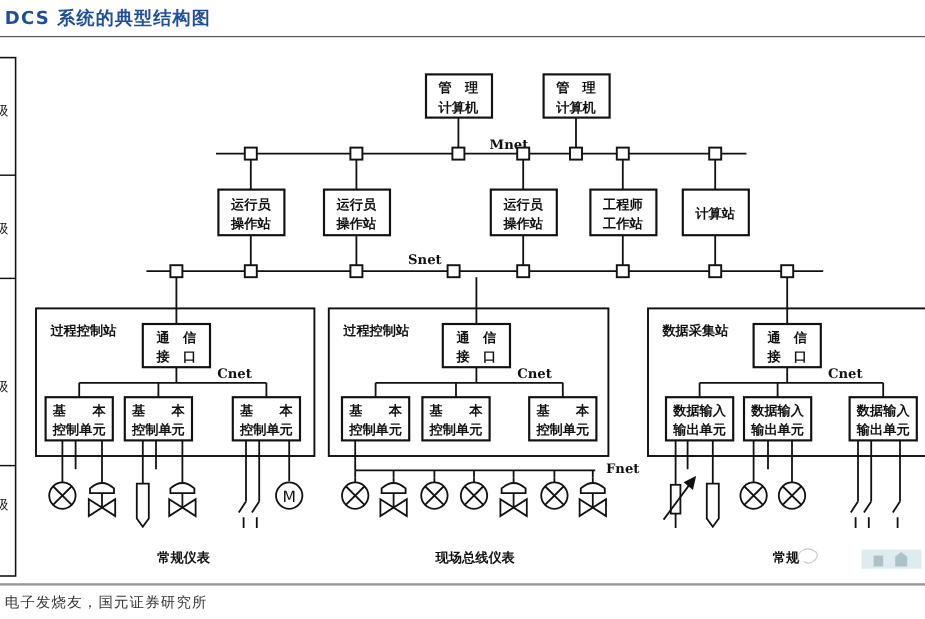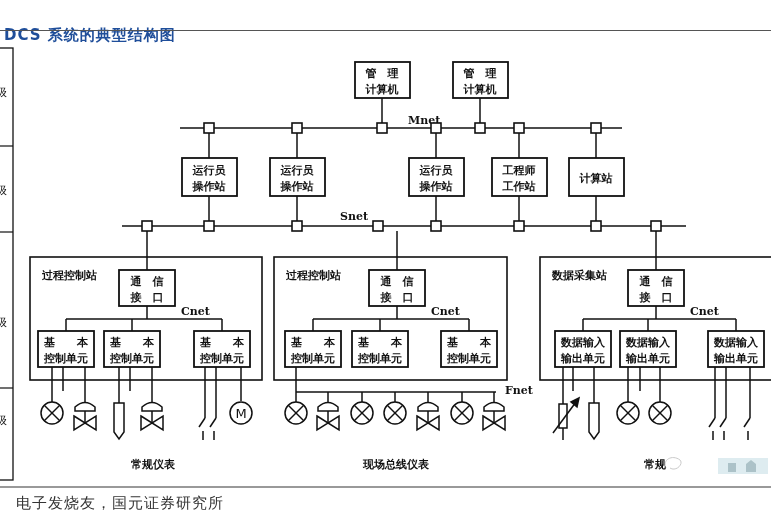--- a/index.html
+++ b/index.html
@@ -1,20 +1,20 @@
 <!DOCTYPE html>
 <html><head>
 <meta charset="utf-8">
 <style>
   html, body { margin:0; padding:0; background:#ffffff; }
   body { width:771px; height:516px; position:relative; overflow:hidden; font-family:"DejaVu Sans", sans-serif; }
-  .title { position:absolute; left:4px; top:6px; font-size:15px; font-weight:bold; color:#1f4e9a; letter-spacing:1px; font-family:"DejaVu Sans", sans-serif;margin-top:20px; }
+  .title { position:absolute; left:4px; top:6px; font-size:15px; font-weight:bold; color:#1f4e9a; letter-spacing:1px; font-family:"DejaVu Sans", sans-serif; }
   .top-rule { position:absolute; left:0; top:30px; width:771px; height:1px; background:#555; }
   .bottom-rule { position:absolute; left:0; top:486px; width:771px; height:2px; background:#999; }
-  .source { position:absolute; left:4px; top:494px; font-size:15px; color:#333; font-family:Liberation Sans, sans-serif; letter-spacing:1px;margin-left:12px; }
+  .source { position:absolute; left:4px; top:494px; font-size:12px; color:#333; font-family:Liberation Sans, sans-serif; letter-spacing:1px; }
   svg { position:absolute; left:0; top:0; }
   svg text { font-family:"DejaVu Sans", sans-serif; fill:#111; }
   .net-label { font-family:"DejaVu Serif", serif; font-weight:bold; font-size:11px; }
   .box-text { font-size:11px; font-weight:bold; }
   .watermark { position:absolute; left:658px; top:446px; width:113px; height:30px; opacity:0.45; }
 </style>
 </head>
 <body>
 
 <div class="title">DCS 系统的典型结构图</div>

